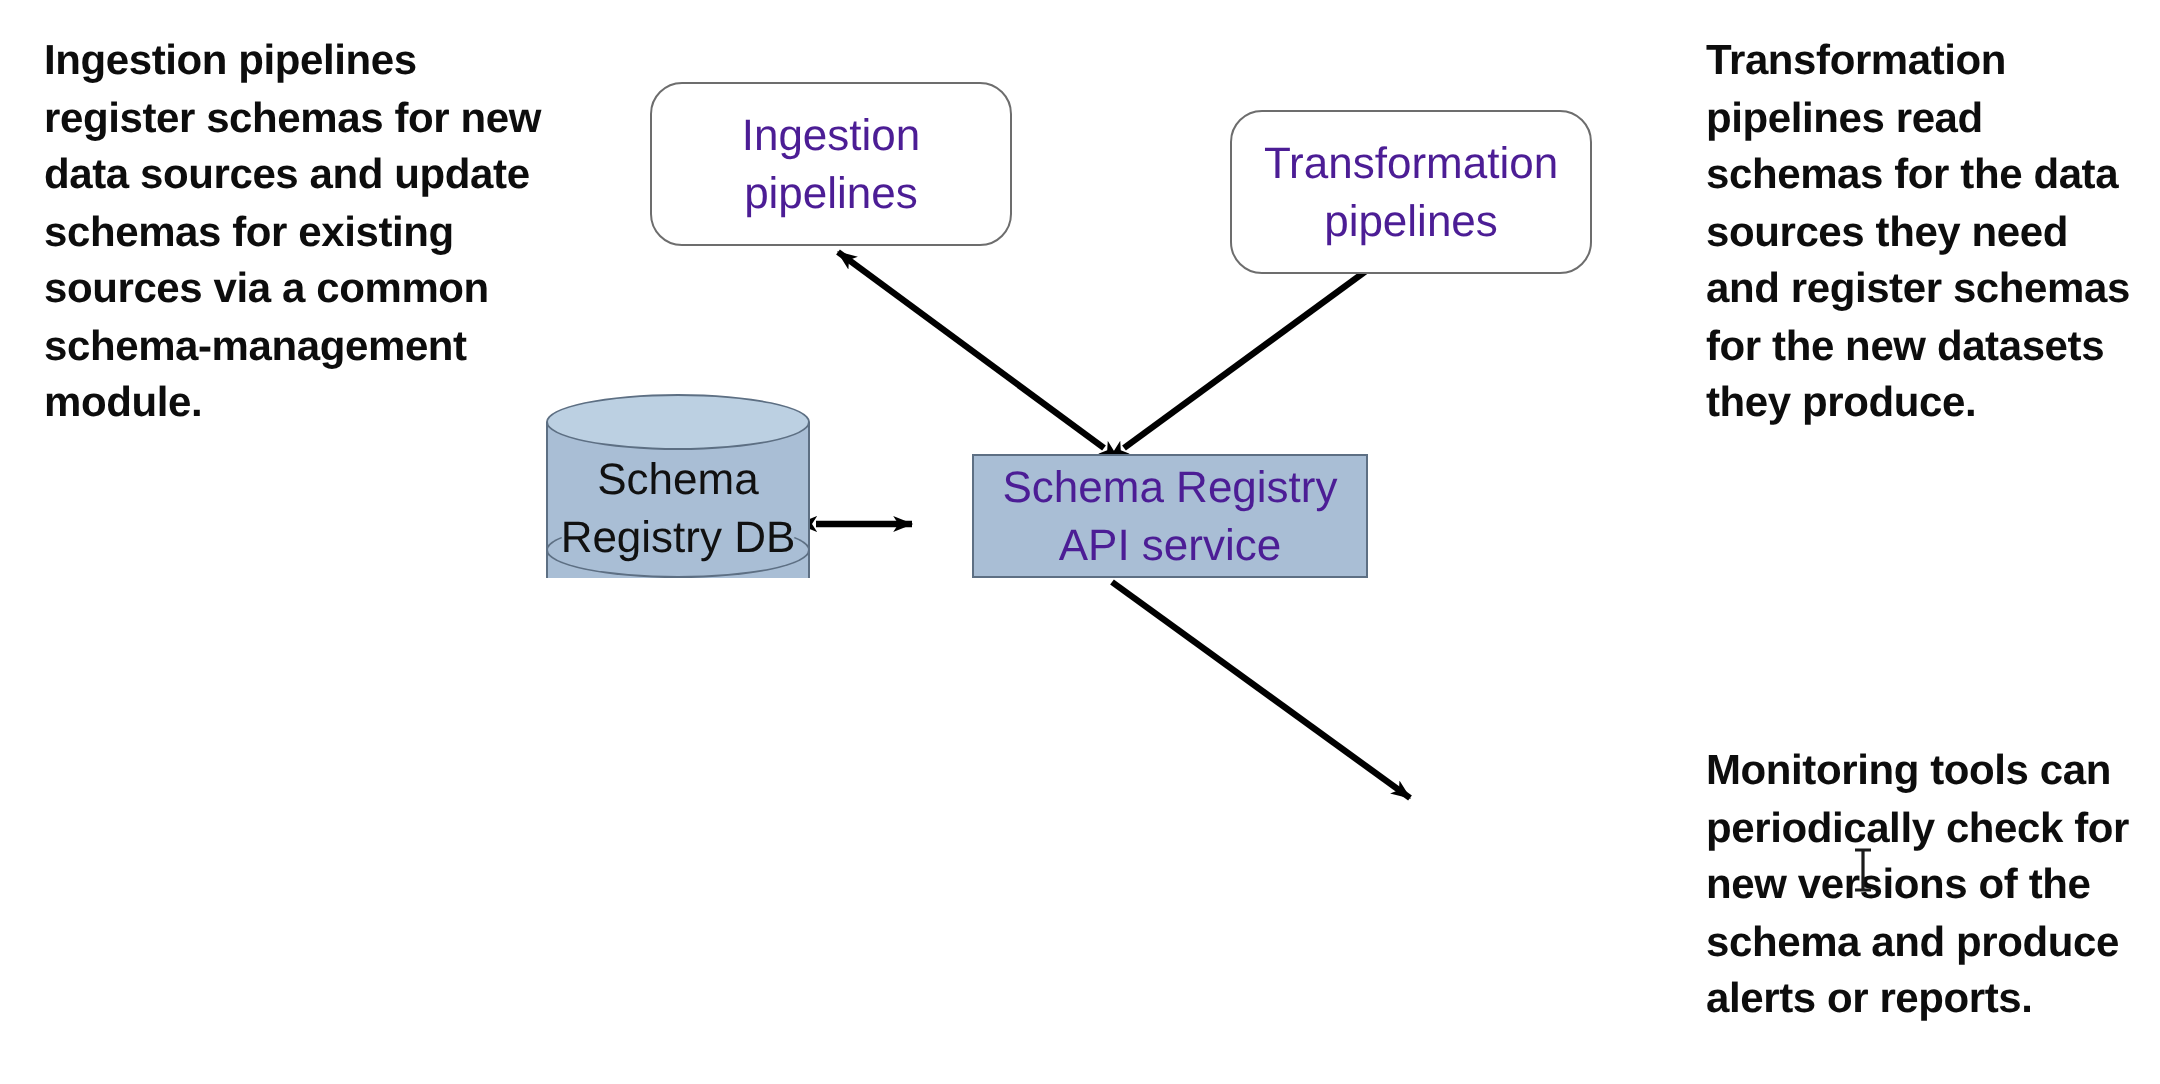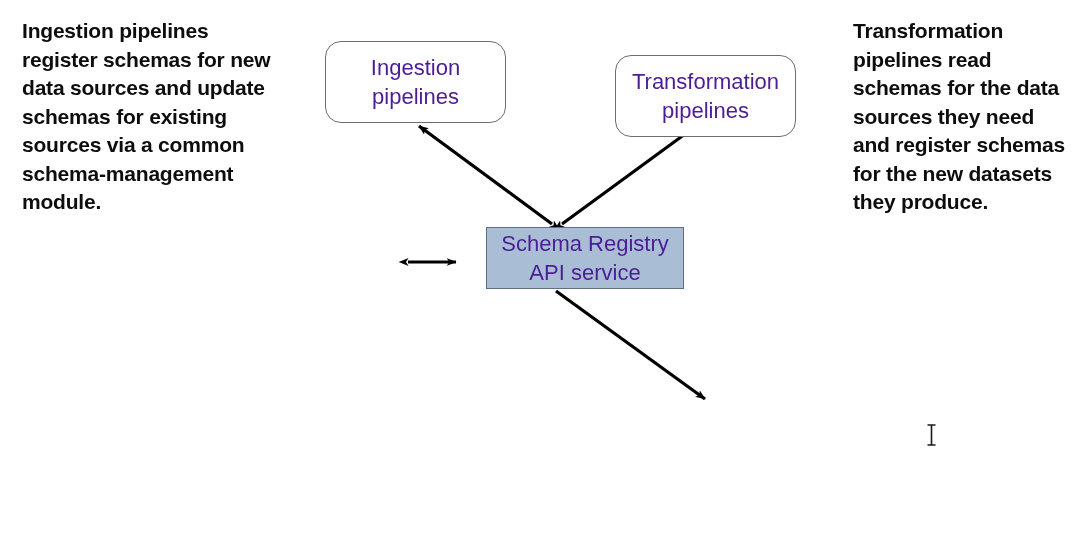--- a/index.html
+++ b/index.html
@@ -139,20 +139,21 @@
 </style>
 </head>
 <body>
 
 <div id="canvas">
 
   <div class="annot" id="annot-right">Transformation pipelines read schemas for the data sources they need and register schemas for the new datasets they produce.</div>
 
   <div class="annot" id="annot-left">Ingestion pipelines register schemas for new data sources and update schemas for existing sources via a common schema-management module.</div>
 
+  <div class="annot" id="annot-bottom">Monitoring tools can periodically check for new versions of the schema and produce alerts or reports.</div>
 
   <svg id="edges" viewBox="0 0 1080 542" xmlns="http://www.w3.org/2000/svg">
     <defs>
       <marker id="ah" markerWidth="11" markerHeight="11" refX="9.4" refY="4.0" orient="auto" markerUnits="userSpaceOnUse">
         <path d="M 0 0 L 10 4 L 0 8 L 2.6 4 Z" fill="#000000"></path>
       </marker>
       <marker id="ah-start" markerWidth="11" markerHeight="11" refX="0.6" refY="4.0" orient="auto-start-reverse" markerUnits="userSpaceOnUse">
         <path d="M 0 0 L 10 4 L 0 8 L 2.6 4 Z" fill="#000000"></path>
       </marker>
     </defs>
@@ -169,18 +170,25 @@
   <div class="node node-rounded" id="node-ingestion">Ingestion
 pipelines</div>
 
   <div class="node node-rounded" id="node-transformation">Transformation
 pipelines</div>
 
   <div class="node node-rect" id="node-api">Schema Registry
 API service</div>
 
 
+  <div id="node-db">
+    <div class="cyl-body"></div>
+    <div class="cyl-bottom"></div>
+    <div class="cyl-top"></div>
+    <div class="cyl-label">Schema
+Registry DB</div>
+  </div>
 
   <svg id="cursor-ibeam" viewBox="0 0 11 22" xmlns="http://www.w3.org/2000/svg">
     <path d="M1.5 1 H9.5 M5.5 1 V21 M1.5 21 H9.5" stroke="#1a1a1a" stroke-width="1.6" fill="none"></path>
   </svg>
 
 </div>
 
 </body></html>

